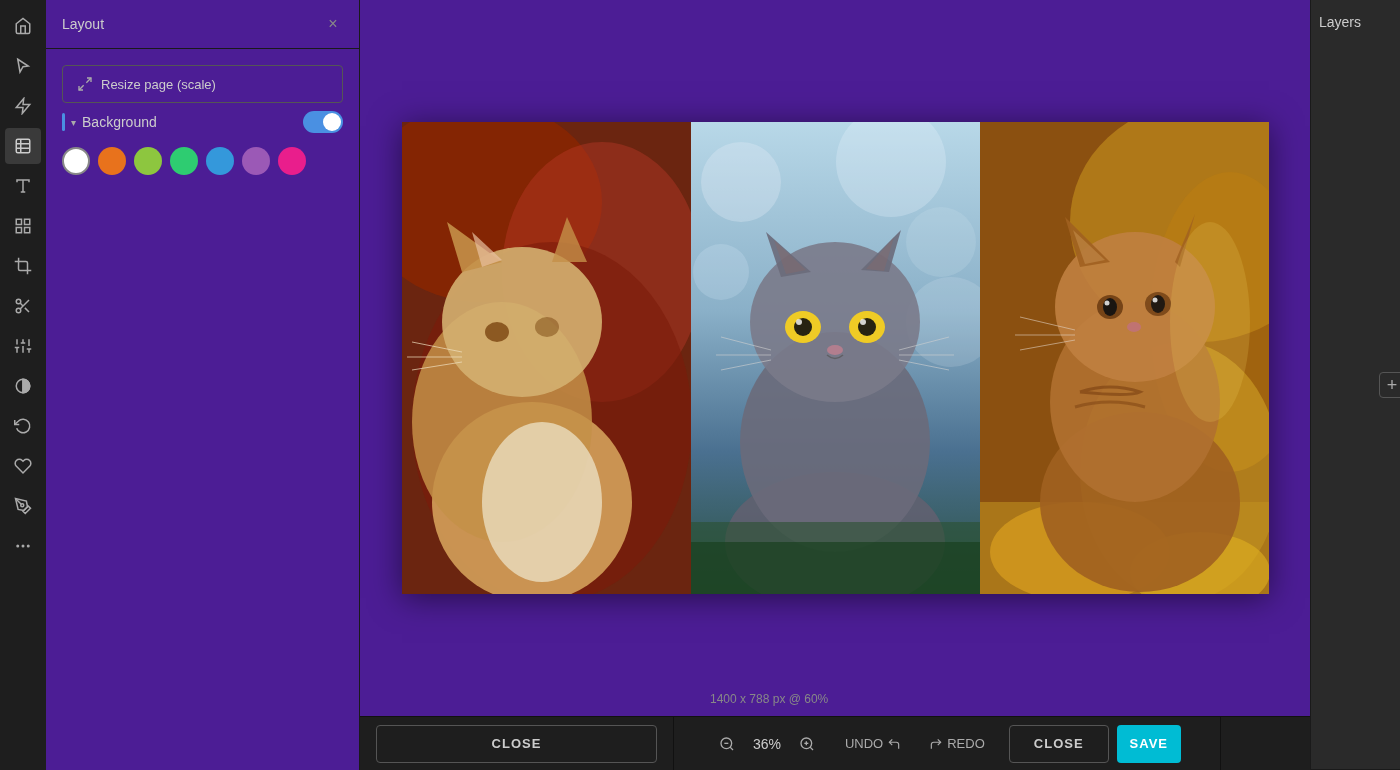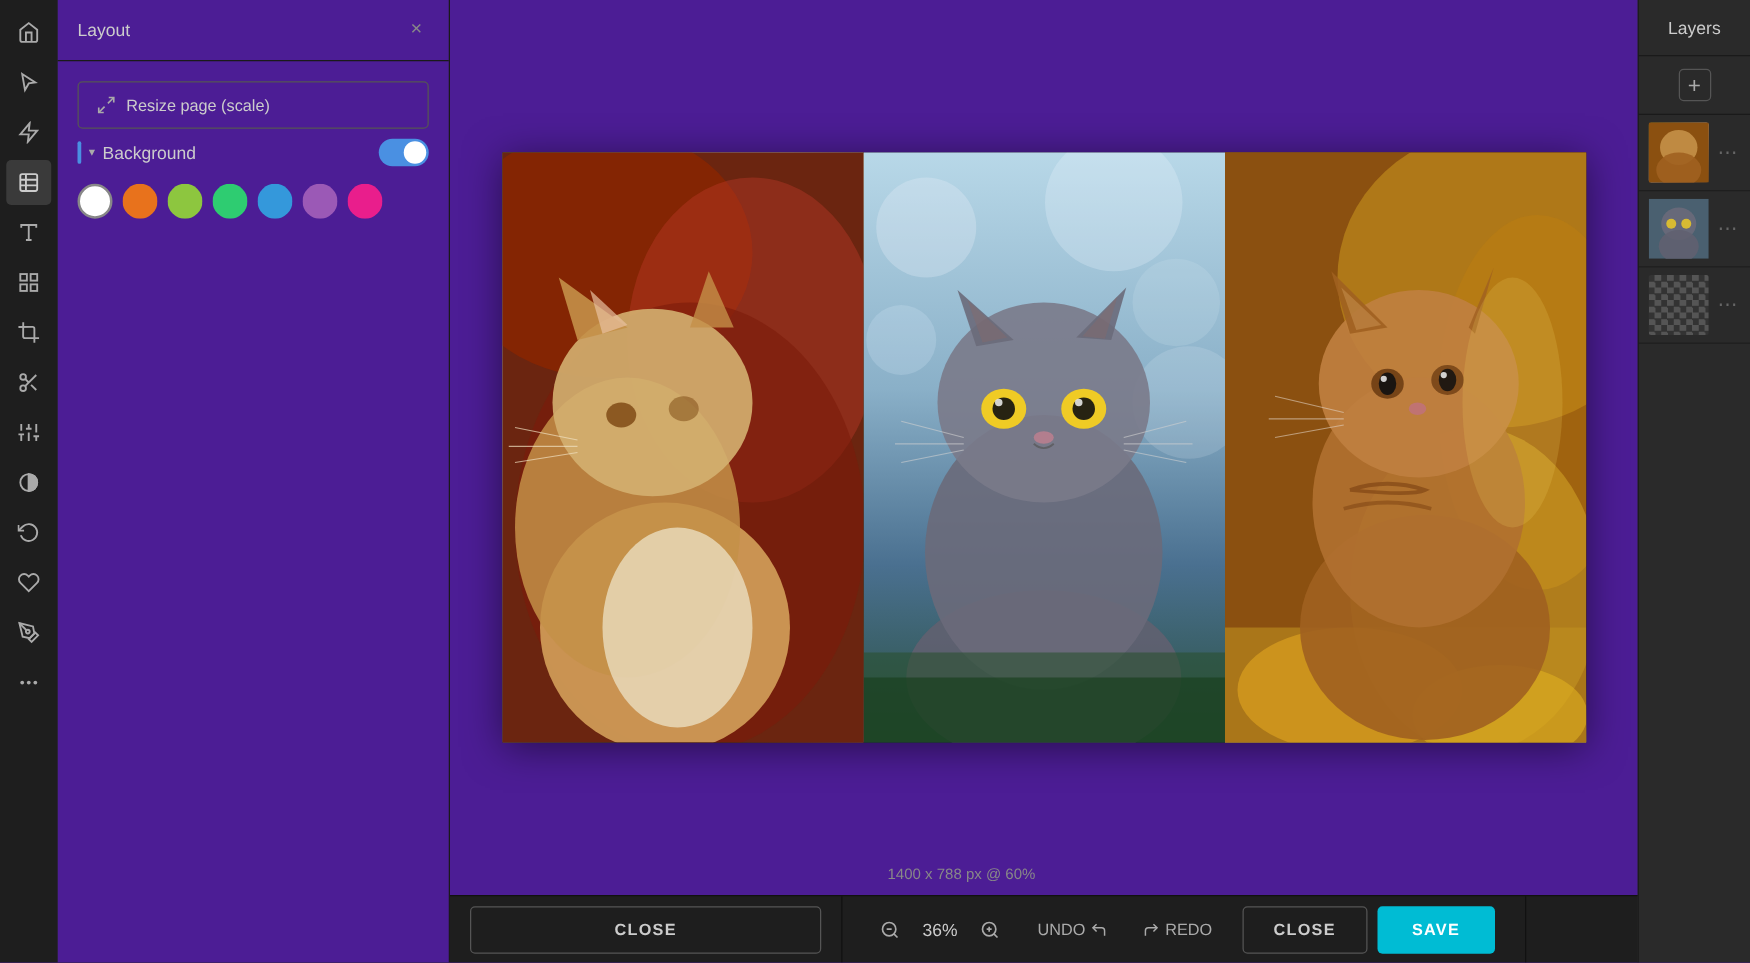--- a/index.html
+++ b/index.html
@@ -291,39 +291,39 @@
       border: 1px solid #555;
       border-radius: 4px;
       color: #ccc;
       font-size: 13px;
       font-weight: 600;
       cursor: pointer;
       letter-spacing: 1px;
     }
     .save-btn {
       height: 38px;
-      padding: 0 28px;
+      padding: 0 13px;
       background: #00bcd4;
       border: none;
       border-radius: 4px;
       color: #fff;
       font-size: 13px;
       font-weight: 700;
       cursor: pointer;
       letter-spacing: 1px;
     }
 
     
     .layers-panel {
       width: 90px;
       background: #2a2a2a;
       border-left: 1px solid #1a1a1a;
       flex-shrink: 0;
       display: flex;
-      flex-direction: column;
+      flex-direction: row;
     }
     .layers-header {
       padding: 14px 8px;
       color: #ccc;
       font-size: 14px;
       font-weight: 500;
       text-align: center;
       border-bottom: 1px solid #1a1a1a;
     }
     .layers-add {

